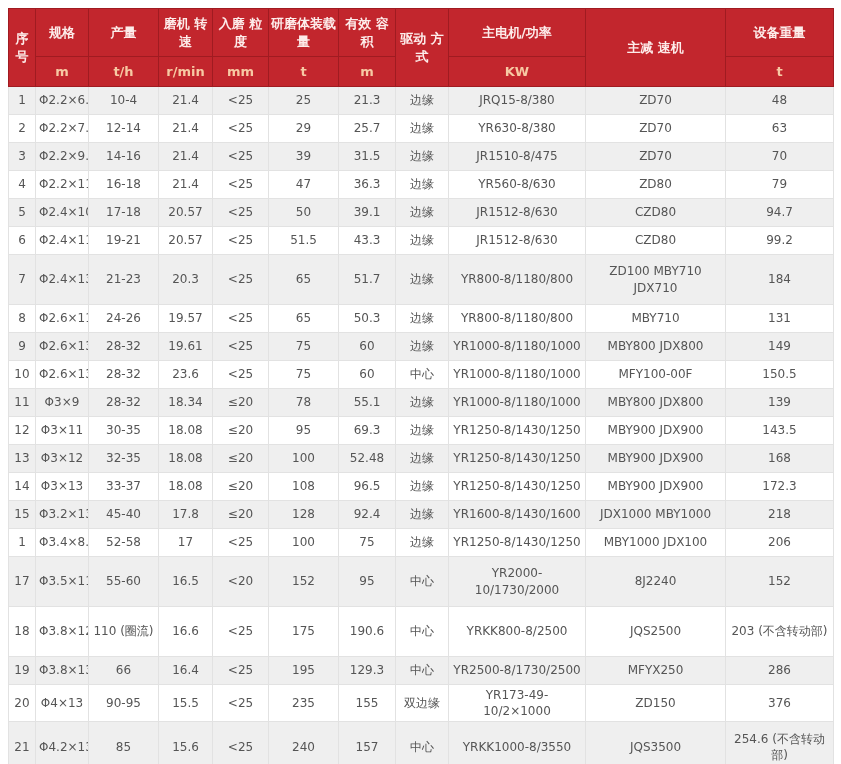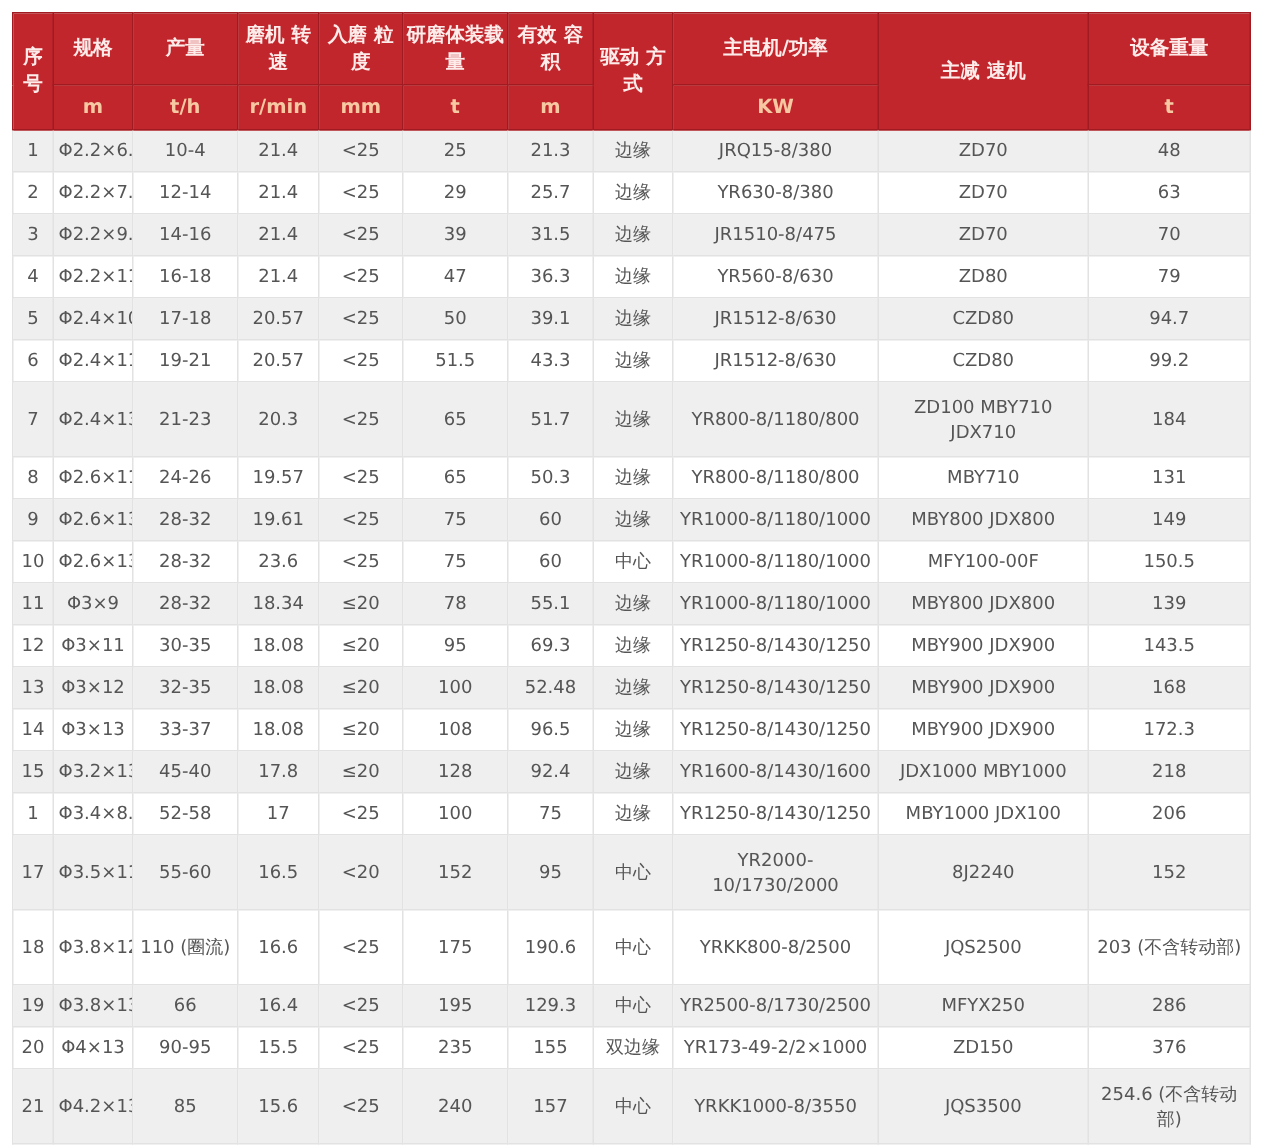--- a/index.html
+++ b/index.html
@@ -340,21 +340,21 @@
       </tr>
       <tr>
         <td class="serial-cell">20</td>
         <td class="spec-cell">Φ4×13</td>
         <td class="output-cell">90-95</td>
         <td class="speed-cell">15.5</td>
         <td class="feed-size-cell">&lt;25</td>
         <td class="media-load-cell">235</td>
         <td class="volume-cell">155</td>
         <td class="drive-cell">双边缘</td>
-        <td class="motor-cell">YR173-49-2/2×1000</td>
+        <td class="motor-cell">YR173-49-10/2×1000</td>
         <td class="reducer-cell">ZD150</td>
         <td class="weight-cell">376</td>
       </tr>
       <tr class="tall">
         <td class="serial-cell">21</td>
         <td class="spec-cell">Φ4.2×13</td>
         <td class="output-cell">85</td>
         <td class="speed-cell">15.6</td>
         <td class="feed-size-cell">&lt;25</td>
         <td class="media-load-cell">240</td>

